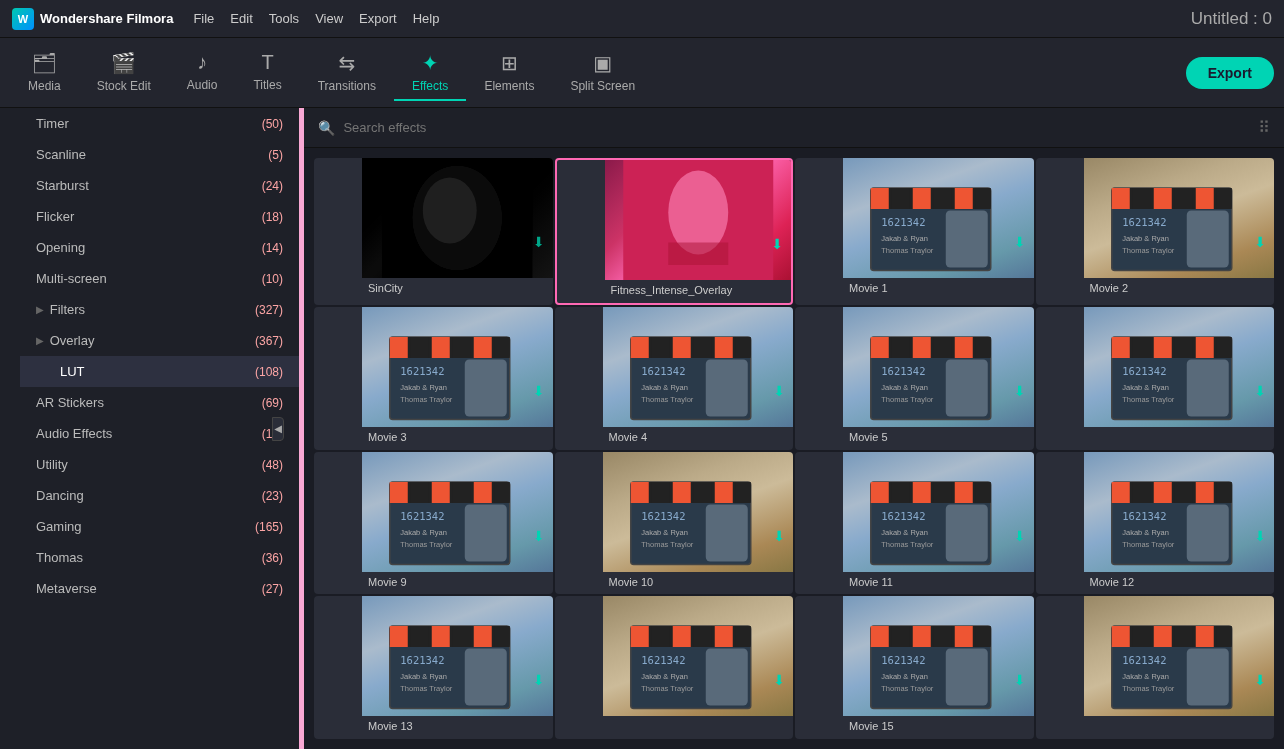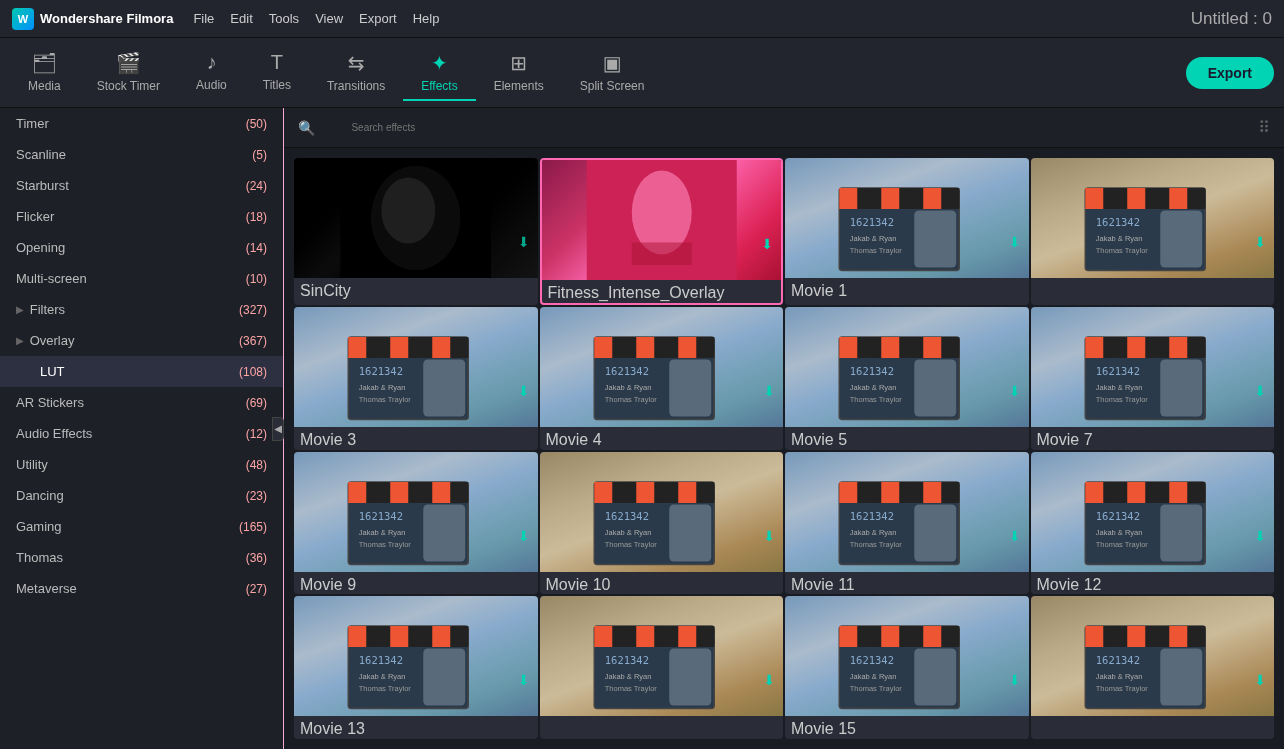--- a/index.html
+++ b/index.html
@@ -18,41 +18,41 @@
     .toolbar-items { display: flex; gap: 0; flex: 1; }
     .toolbar-item { display: flex; flex-direction: column; align-items: center; justify-content: center; padding: 6px 18px; cursor: pointer; color: #aaa; font-size: 12px; gap: 4px; border-bottom: 2px solid transparent; }
     .toolbar-item.active { color: #00d4b4; border-bottom: 2px solid #00d4b4; }
     .toolbar-icon { font-size: 20px; }
     .export-btn { background: #00d4b4; color: #1a1a2e; font-weight: bold; border: none; padding: 8px 22px; border-radius: 20px; cursor: pointer; font-size: 14px; margin-left: auto; }
 
     
     .main { display: flex; flex: 1; overflow: hidden; }
 
     
-    .sidebar { width: 284px; background: #1e2028; border-right: 1px solid #f9a8d4; overflow-y: auto; flex-shrink: 0; }
+    .sidebar { width: 284px; background: #1e2028; border-right: 5px solid #f9a8d4; overflow-y: auto; flex-shrink: 0; margin-left: 20px; }
     .sidebar-item { display: flex; align-items: center; justify-content: space-between; padding: 8px 16px; cursor: pointer; color: #bbb; }
     .sidebar-item.active { background: #2d3040; color: #fff; padding-left: 40px; }
     .sidebar-item .label { display: flex; align-items: center; gap: 6px; }
     .sidebar-item .arrow { color: #666; font-size: 10px; }
     .sidebar-item .count { color: #fca5a5; font-size: 12px; }
 
     
     .content { flex: 1; display: flex; flex-direction: column; overflow: hidden; background: #1a1c24; }
 
     
     .search-bar { display: flex; align-items: center; padding: 10px 14px; background: #1e2028; border-bottom: 1px solid #111; gap: 8px; }
-    .search-input { background: transparent; border: none; color: #ccc; font-size: 10px; flex: 1; outline: none; margin-left: 28px; }
+    .search-input { background: transparent; border: none; color: #ccc; font-size: 13px; flex: 1; outline: none; }
     .search-icon { color: #666; font-size: 14px; }
     .grid-icon { color: #666; font-size: 16px; margin-left: auto; cursor: pointer; }
 
     
     .grid { display: grid; grid-template-columns: repeat(4, 1fr); gap: 2px; padding: 10px; overflow-y: auto; flex: 1; }
-    .grid-item { position: relative; cursor: pointer; border-radius: 4px; overflow: hidden; background: #2a2d38; }
+    .grid-item { position: relative; cursor: pointer; border-radius: 4px; overflow: hidden; background: #2a2d38; padding-left: 48px; }
     .grid-item .thumb { width: 100%; height: 120px; object-fit: cover; display: block; }
-    .grid-item .label-text { padding: 4px 6px; font-size: 16px; color: #ccc; white-space: nowrap; overflow: hidden; text-overflow: ellipsis; }
+    .grid-item .label-text { padding: 4px 6px; font-size: 11px; color: #ccc; white-space: nowrap; overflow: hidden; text-overflow: ellipsis; }
     .grid-item .download-icon { position: absolute; bottom: 28px; right: 8px; color: #00d4b4; font-size: 16px; }
     .grid-item.highlighted { border: 2px solid #ff69b4; }
 
     
     .collapse-toggle { position: absolute; left: 272px; top: 50%; transform: translateY(-50%); width: 12px; height: 24px; background: #2a2d38; border: 1px solid #444; border-radius: 0 4px 4px 0; display: flex; align-items: center; justify-content: center; cursor: pointer; color: #aaa; font-size: 10px; z-index: 10; }
 
     ::-webkit-scrollbar { width: 6px; }
     ::-webkit-scrollbar-track { background: #1a1c24; }
     ::-webkit-scrollbar-thumb { background: #3a3d4a; border-radius: 3px; }
   </style>
@@ -76,21 +76,21 @@
 </div>
 
 <div class="toolbar">
   <div class="toolbar-items" id="toolbar-items">
       <div class="toolbar-item">
         <span class="toolbar-icon">🗂</span>
         <span>Media</span>
       </div>
       <div class="toolbar-item">
         <span class="toolbar-icon">🎬</span>
-        <span>Stock Timer</span>
+        <span>Stock Edit</span>
       </div>
       <div class="toolbar-item">
         <span class="toolbar-icon">♪</span>
         <span>Audio</span>
       </div>
       <div class="toolbar-item">
         <span class="toolbar-icon">T</span>
         <span>Titles</span>
       </div>
       <div class="toolbar-item">
@@ -286,20 +286,21 @@
         <rect x="75" y="20" width="10" height="14" fill="#222"></rect>
 
         <text x="12" y="45" font-size="7" fill="#88aacc" font-family="monospace">1621342</text>
         <text x="12" y="55" font-size="5" fill="#aaa" font-family="sans-serif">Jakab &amp; Ryan</text>
         <text x="12" y="63" font-size="5" fill="#999" font-family="sans-serif">Thomas Traylor</text>
 
         <rect x="55" y="35" width="28" height="38" rx="3" fill="#8899aa" opacity="0.5"></rect>
       </svg>
     <div class="download-icon" style="position: absolute; bottom: 28px; right: 8px; color: rgb(0, 212, 180); font-size: 14px;">⬇</div>
           </div>
+          <div class="label-text">Movie 2</div>
         </div>
         <div class="grid-item">
           <div class="thumb" style="background: linear-gradient(160deg, #7799bb 0%, #aabbcc 30%, #88aacc 50%, #6699aa 80%, #557799 100%); width:100%; height:120px; position:relative;">
       <svg viewBox="0 0 100 80" width="100%" height="100%" style="position:absolute;top:0;left:0;">
         <rect x="5" y="20" width="80" height="55" rx="2" fill="#2a3a4a" stroke="#444" stroke-width="1"></rect>
         <rect x="5" y="20" width="80" height="14" rx="2" fill="#222"></rect>
 
         <rect x="5" y="20" width="12" height="14" fill="#e53"></rect>
         <rect x="19" y="20" width="12" height="14" fill="#222"></rect>
         <rect x="33" y="20" width="12" height="14" fill="#e53"></rect>
@@ -377,21 +378,20 @@
         <rect x="75" y="20" width="10" height="14" fill="#222"></rect>
 
         <text x="12" y="45" font-size="7" fill="#88aacc" font-family="monospace">1621342</text>
         <text x="12" y="55" font-size="5" fill="#aaa" font-family="sans-serif">Jakab &amp; Ryan</text>
         <text x="12" y="63" font-size="5" fill="#999" font-family="sans-serif">Thomas Traylor</text>
 
         <rect x="55" y="35" width="28" height="38" rx="3" fill="#8899aa" opacity="0.5"></rect>
       </svg>
     <div class="download-icon" style="position: absolute; bottom: 28px; right: 8px; color: rgb(0, 212, 180); font-size: 14px;">⬇</div>
           </div>
-          <div class="label-text">Movie 7</div>
         </div>
         <div class="grid-item">
           <div class="thumb" style="background: linear-gradient(160deg, #7799bb 0%, #aabbcc 30%, #88aacc 50%, #6699aa 80%, #557799 100%); width:100%; height:120px; position:relative;">
       <svg viewBox="0 0 100 80" width="100%" height="100%" style="position:absolute;top:0;left:0;">
         <rect x="5" y="20" width="80" height="55" rx="2" fill="#2a3a4a" stroke="#444" stroke-width="1"></rect>
         <rect x="5" y="20" width="80" height="14" rx="2" fill="#222"></rect>
 
         <rect x="5" y="20" width="12" height="14" fill="#e53"></rect>
         <rect x="19" y="20" width="12" height="14" fill="#222"></rect>
         <rect x="33" y="20" width="12" height="14" fill="#e53"></rect>

